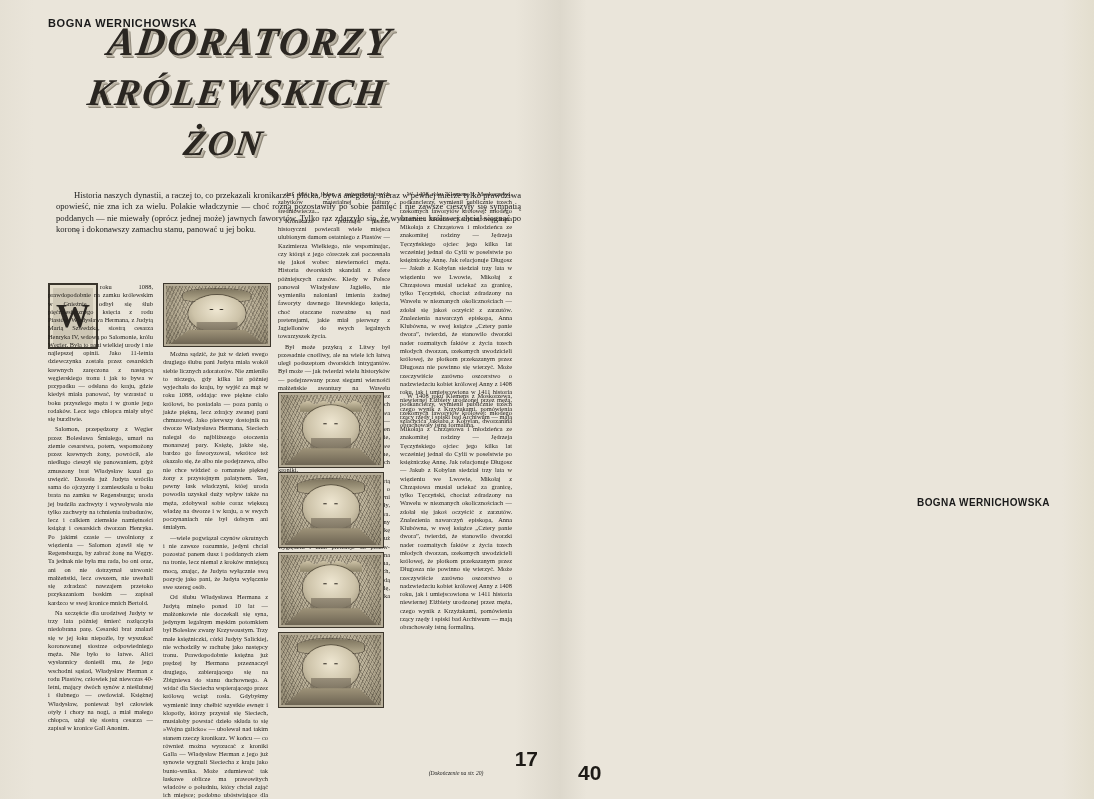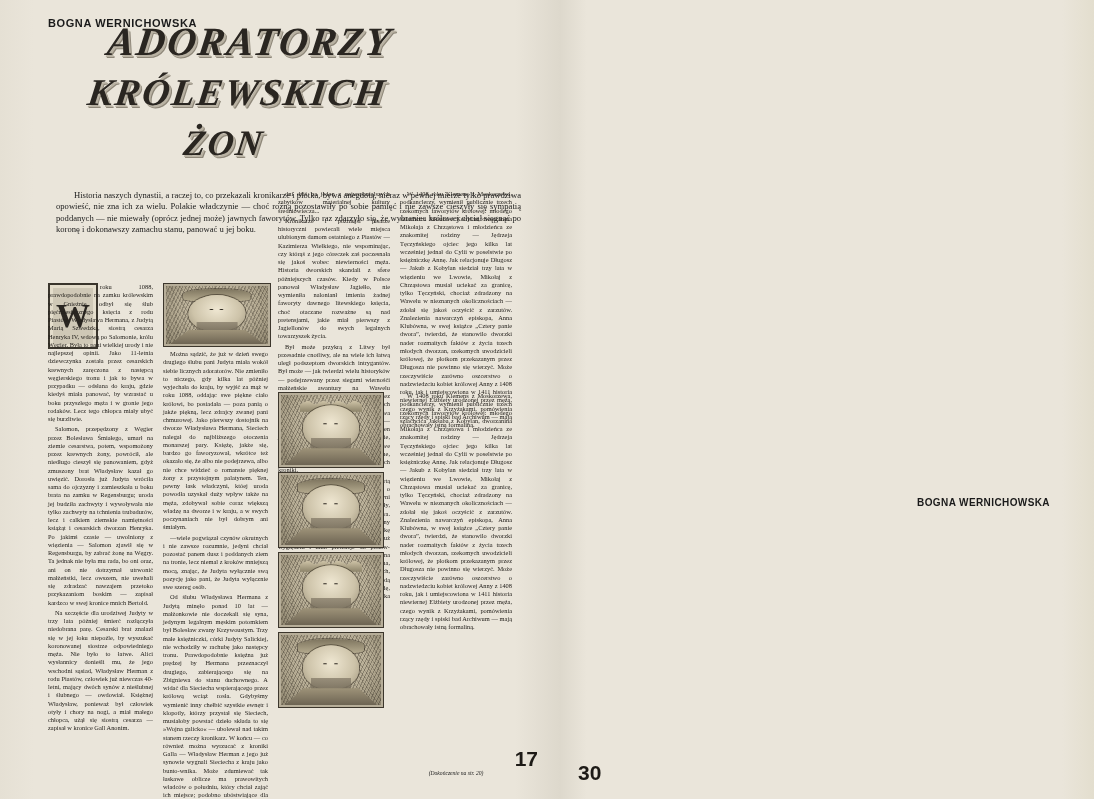--- a/index.html
+++ b/index.html
@@ -243,16 +243,16 @@
 
     <div class="jump" style="left:400px;top:770px;width:112px;text-align:center;">(Dokończenie na str. 20)</div>
 
     <div class="pageno pageno-left">17</div>
   </div>
 
   <div class="sheet sheet-right">
 
     <div class="signature">BOGNA WERNICHOWSKA</div>
 
-    <div class="pageno" style="left:18px;bottom:14px;">30</div>
+    <div class="pageno" style="left:18px;bottom:14px;">40</div>
   </div>
 
 </div>
 
 </body></html>

